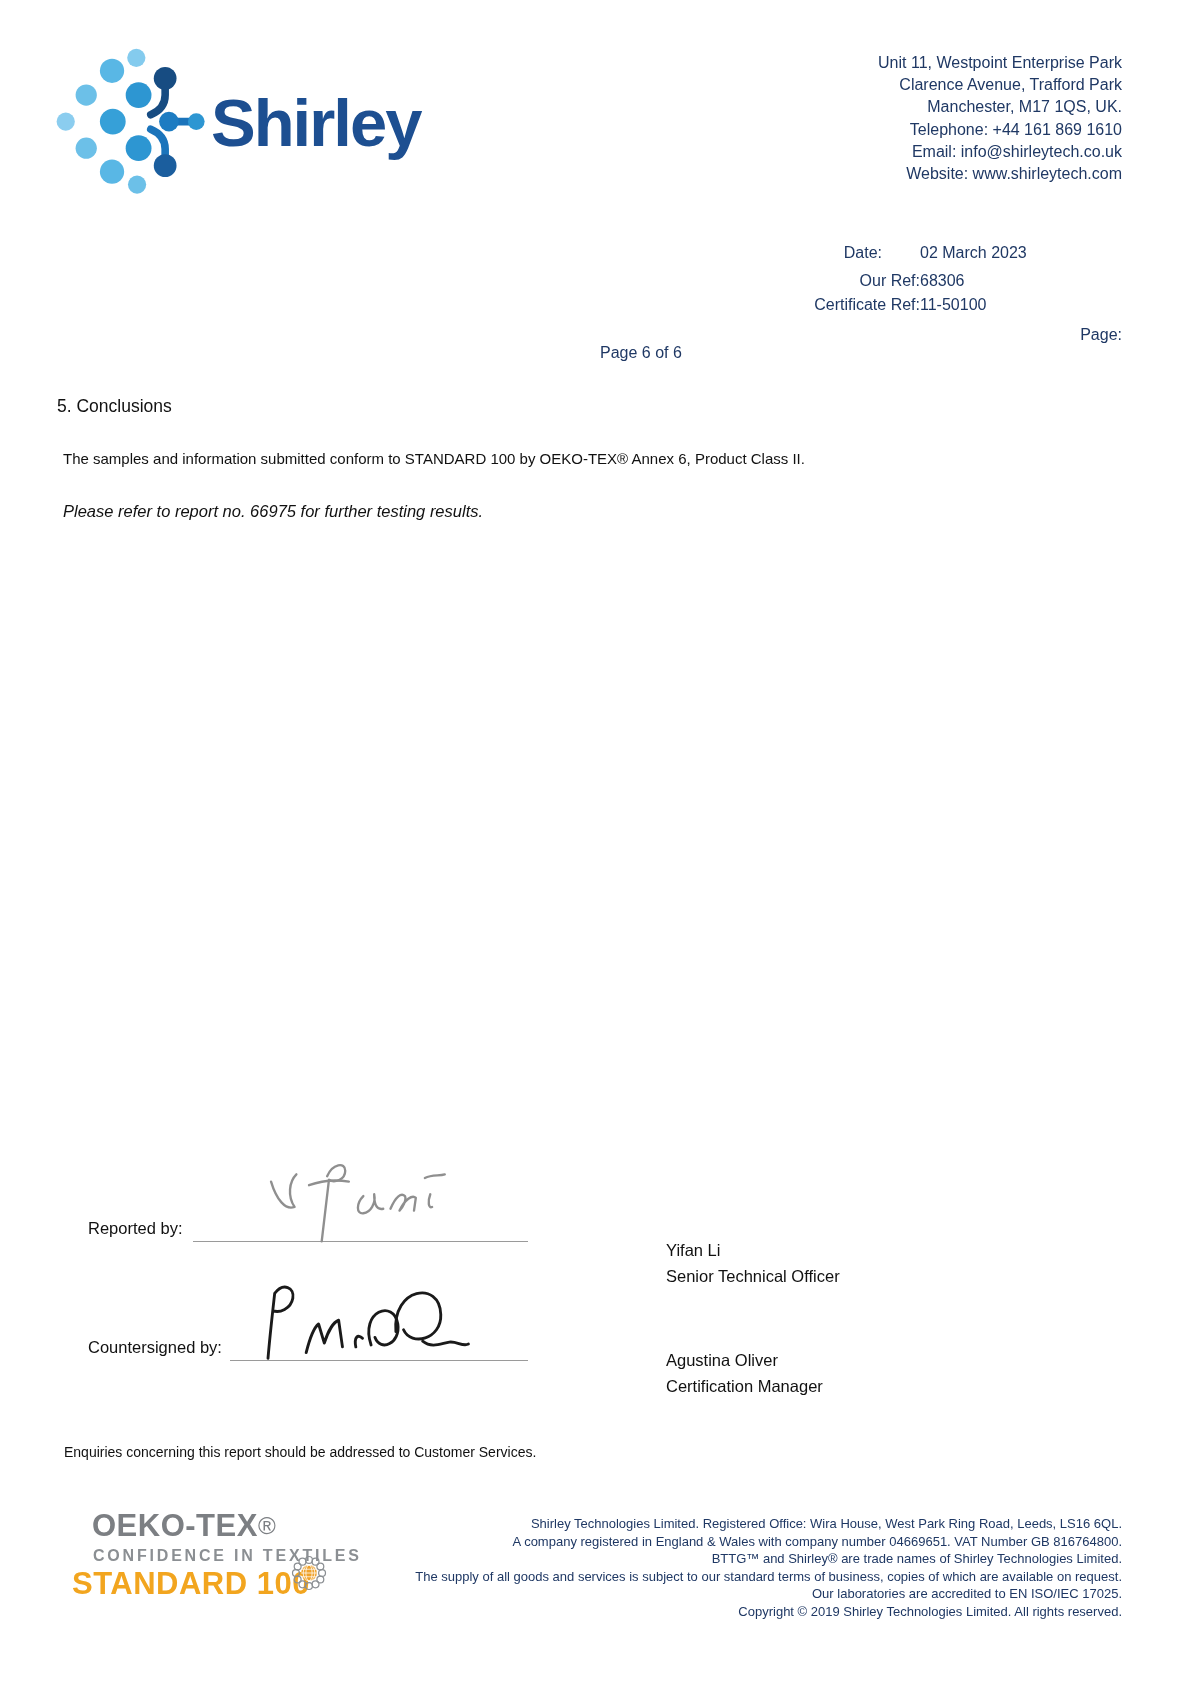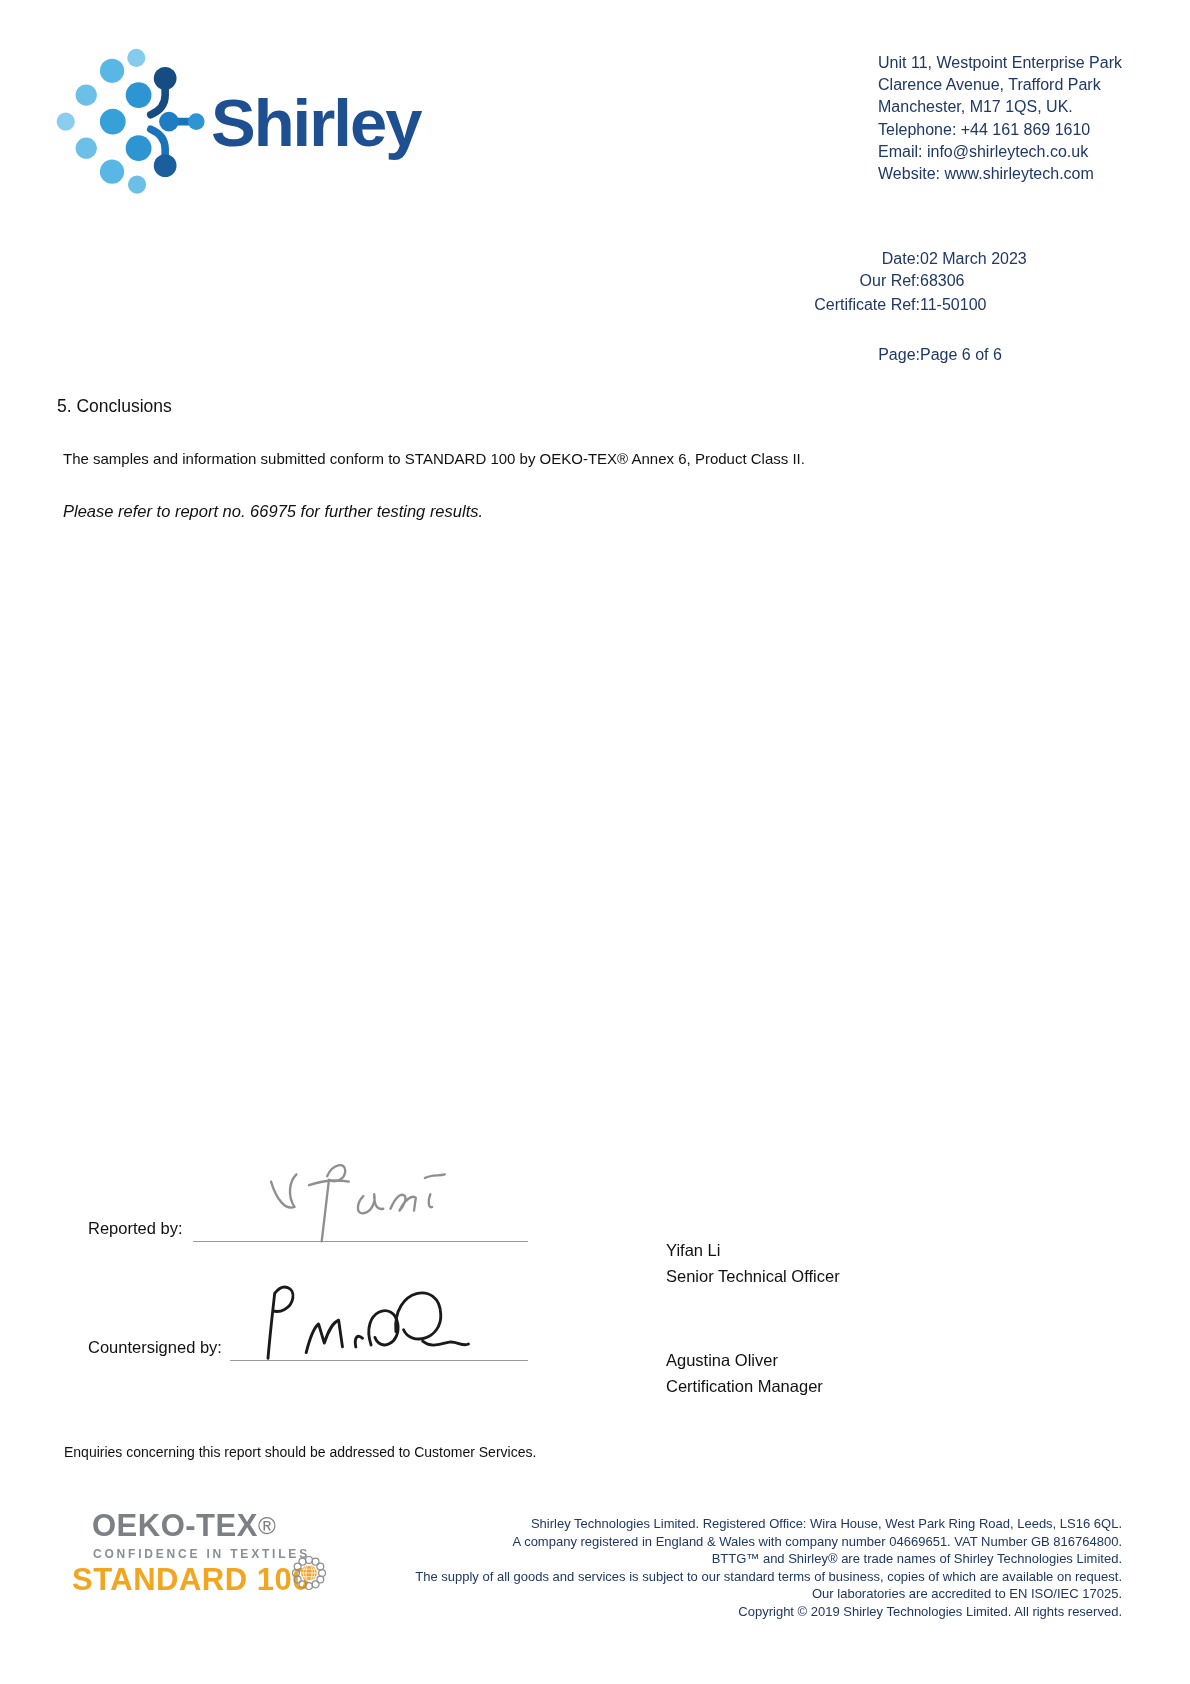--- a/index.html
+++ b/index.html
@@ -8,31 +8,31 @@
     background:#ffffff; font-family:"Liberation Sans", sans-serif;
     color:#1a1a1a; overflow:hidden;
   }
   
   .logo { position:absolute; left:55px; top:48px; display:flex; align-items:center; }
   .logo-text {
     font-size:67px; font-weight:bold; color:#1D4F91; letter-spacing:-2px;
     margin-left:4px; line-height:1;
   }
   .address {
-    position:absolute; right:68px; top:52px; 
+    position:absolute; right:68px; top:52px; text-align:right;
     color:#1F3864; font-size:16px; line-height:22.2px;
   }
   
   .ref-row { position:absolute; left:600px; right:68px; display:flex; color:#1F3864; font-size:16px; }
   .ref-label { flex:1; text-align:right; }
   .ref-value { width:202px; }
-  .ref-date  { top:250px; }
+  .ref-date  { top:244px;gap:38px; }
   .ref-our   { top:272px; }
   .ref-cert  { top:296px; }
-  .ref-page  { top:346px; }
+  .ref-page  { top:326px;flex-direction:column; }
   
   .heading {
     position:absolute; left:57px; top:380px; font-size:17.5px;
     color:#111;margin-top:16px;
   }
   .para1 { position:absolute; left:63px; top:450px; font-size:15px; color:#111; }
   .para2 { position:absolute; left:63px; top:502px; font-size:16.5px; color:#111;font-style:italic; }
   
   .sig-label { position:absolute; font-size:16.5px; color:#111; }
   .lbl-reported { left:88px; top:1219px; }
@@ -43,21 +43,21 @@
   .sig1 { position:absolute; left:262px; top:1156px; }
   .sig2 { position:absolute; left:250px; top:1282px; }
   .name-block { position:absolute; left:666px; font-size:16.5px; line-height:25.5px; color:#111; }
   .name1 { top:1238px; }
   .name2 { top:1348px; }
   
   .enquiries { position:absolute; left:64px; top:1444px; font-size:14px; color:#111; }
   .oekotex { position:absolute; left:72px; top:1510px; width:340px; }
   .oeko-line1 { font-size:31px; font-weight:bold; color:#7C7F83; margin-left:20px; letter-spacing:0.5px; line-height:1.05; }
   .oeko-reg { font-size:0.78em; vertical-align:2px; font-weight:normal; }
-  .oeko-line2 { font-size:12px; font-weight:bold; color:#8B8F93; letter-spacing:2.8px; margin:4px 0 3px 21px; }
+  .oeko-line2 { font-size:16px; font-weight:bold; color:#8B8F93; letter-spacing:2.8px; margin:4px 0 3px 21px; }
   .oeko-line3 { font-size:31px; font-weight:bold; color:#F2A51F; letter-spacing:0.5px; line-height:1.05; }
   .globe { position:absolute; left:215px; top:41px; }
   .legal {
     position:absolute; right:68px; top:1515px; width:770px; text-align:right;
     color:#1F3864; font-size:13px; line-height:17.6px;
   }
 </style>
 </head>
 <body>
 

